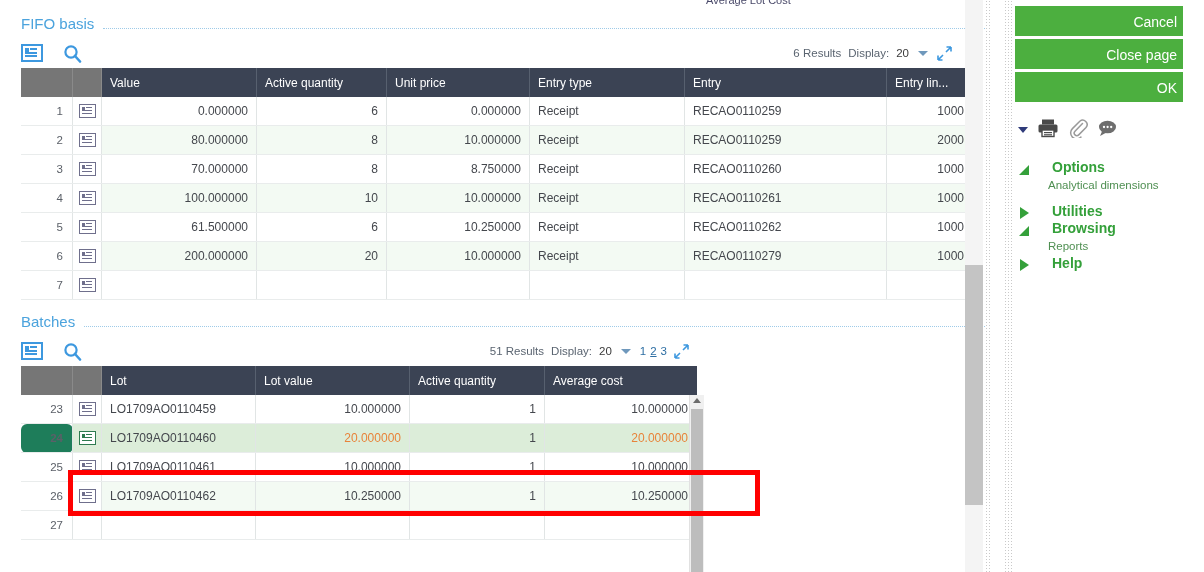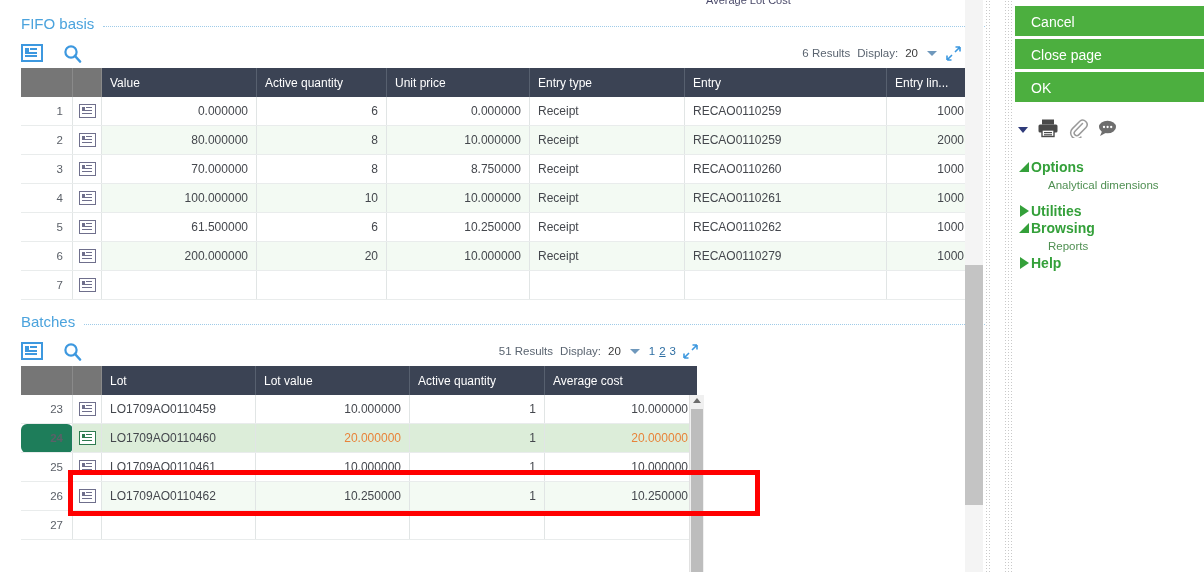--- a/index.html
+++ b/index.html
@@ -11,26 +11,26 @@
     -webkit-font-smoothing:antialiased;
   }
   .page{position:relative;width:1204px;height:572px;}
 
   
   .content{position:absolute;left:0;top:0;width:985px;height:572px;overflow:hidden;background:#fff;}
 
   .cut-text{position:absolute;left:706px;top:-6px;font-size:11px;color:#4a4a6a;white-space:nowrap;}
 
   
-  .sec-head{position:absolute;left:21px;right:0;display:flex;}
+  .sec-head{position:absolute;left:21px;right:0;display:flex;align-items:flex-end;}
   .sec-title{color:#4ba3dd;font-size:15px;line-height:17px;padding-right:9px;white-space:nowrap;}
   .sec-rule{flex:1;border-bottom:1px dotted #9fcbe8;height:11px;margin-bottom:3px;}
 
   
-  .tbar{position:absolute;left:21px;right:12px;height:26px;}
+  .tbar{position:absolute;left:21px;right:21px;height:26px;}
   .tbar .ic{position:absolute;top:0;cursor:pointer;}
   .ic-list{left:0px;}
   .ic-search{left:42px;}
   .tb-right{position:absolute;right:0;top:2px;display:flex;align-items:center;gap:7px;font-size:11.5px;color:#5a6470;white-space:nowrap;}
   .tb-right .lbl{color:#5a6470;}
   .tb-right .val{color:#3a3a3a;}
   .caret-dn{width:0;height:0;border-left:5px solid transparent;border-right:5px solid transparent;border-top:5px solid #6f98bc;margin:0 2px;}
   .pages{display:flex;gap:4px;color:#2d6ea3;}
   .pages span{cursor:pointer;}
   .pages .cur{text-decoration:underline;}
@@ -97,30 +97,30 @@
   .redbox{position:absolute;border:5px solid #ff0000;box-sizing:border-box;pointer-events:none;}
 
   
   .rail{position:absolute;left:985px;top:0;width:219px;height:572px;background:#fff;}
   .rail-gutter{position:absolute;left:0;top:0;width:7px;height:572px;
     background-image:radial-gradient(#c9c9c9 0.6px, transparent 0.7px);background-size:3px 3px;background-color:#fff;}
   .rail-gutter2{position:absolute;left:19px;top:0;width:9px;height:572px;
     background-image:radial-gradient(#c9c9c9 0.6px, transparent 0.7px);background-size:3px 3px;background-color:#fff;}
   .rail-inner{position:absolute;left:30px;top:0;width:189px;height:572px;}
 
-  .gbtn{display:block;width:189px;height:30px;line-height:30px;background:#4caf3f;color:#fff;
+  .gbtn{display:block;width:168px;height:30px;line-height:30px;background:#4caf3f;color:#fff;
     font-size:14px;padding-left:16px;box-sizing:border-box;margin-bottom:3px;cursor:pointer;
-    border:none;text-align:left;font-family:inherit;}
+    border:none;text-align:right;font-family:inherit;}
   .gbtn:first-child{margin-top:6px;}
 
   .iconrow{margin-top:16px;display:flex;align-items:center;gap:9px;padding-left:3px;}
   .tri-dn{width:0;height:0;border-left:5px solid transparent;border-right:5px solid transparent;border-top:6px solid #2f3b7a;}
 
   .menu{margin-top:18px;padding-left:3px;}
-  .mrow{display:flex;align-items:center;gap:2px;margin-bottom:1px;cursor:pointer;}
+  .mrow{display:flex;align-items:flex-end;gap:23px;margin-bottom:1px;cursor:pointer;}
   .mlabel{color:#34a03a;font-weight:bold;font-size:14px;}
   .msub{color:#4f8f52;font-size:11.5px;padding-left:30px;line-height:18px;cursor:pointer;}
   .tri-r{width:0;height:0;border-top:6px solid transparent;border-bottom:6px solid transparent;border-left:9px solid #34a03a;margin-left:2px;}
   .tri-open{width:0;height:0;border-left:10px solid transparent;border-bottom:10px solid #34a03a;margin-left:1px;}
 
   .gap8{height:9px;}
 
   
   .ptab{position:absolute;left:997px;top:320px;width:18px;height:63px;background:#4caf3f;cursor:pointer;}
   .ptab .tri{position:absolute;left:5px;top:23px;width:0;height:0;

